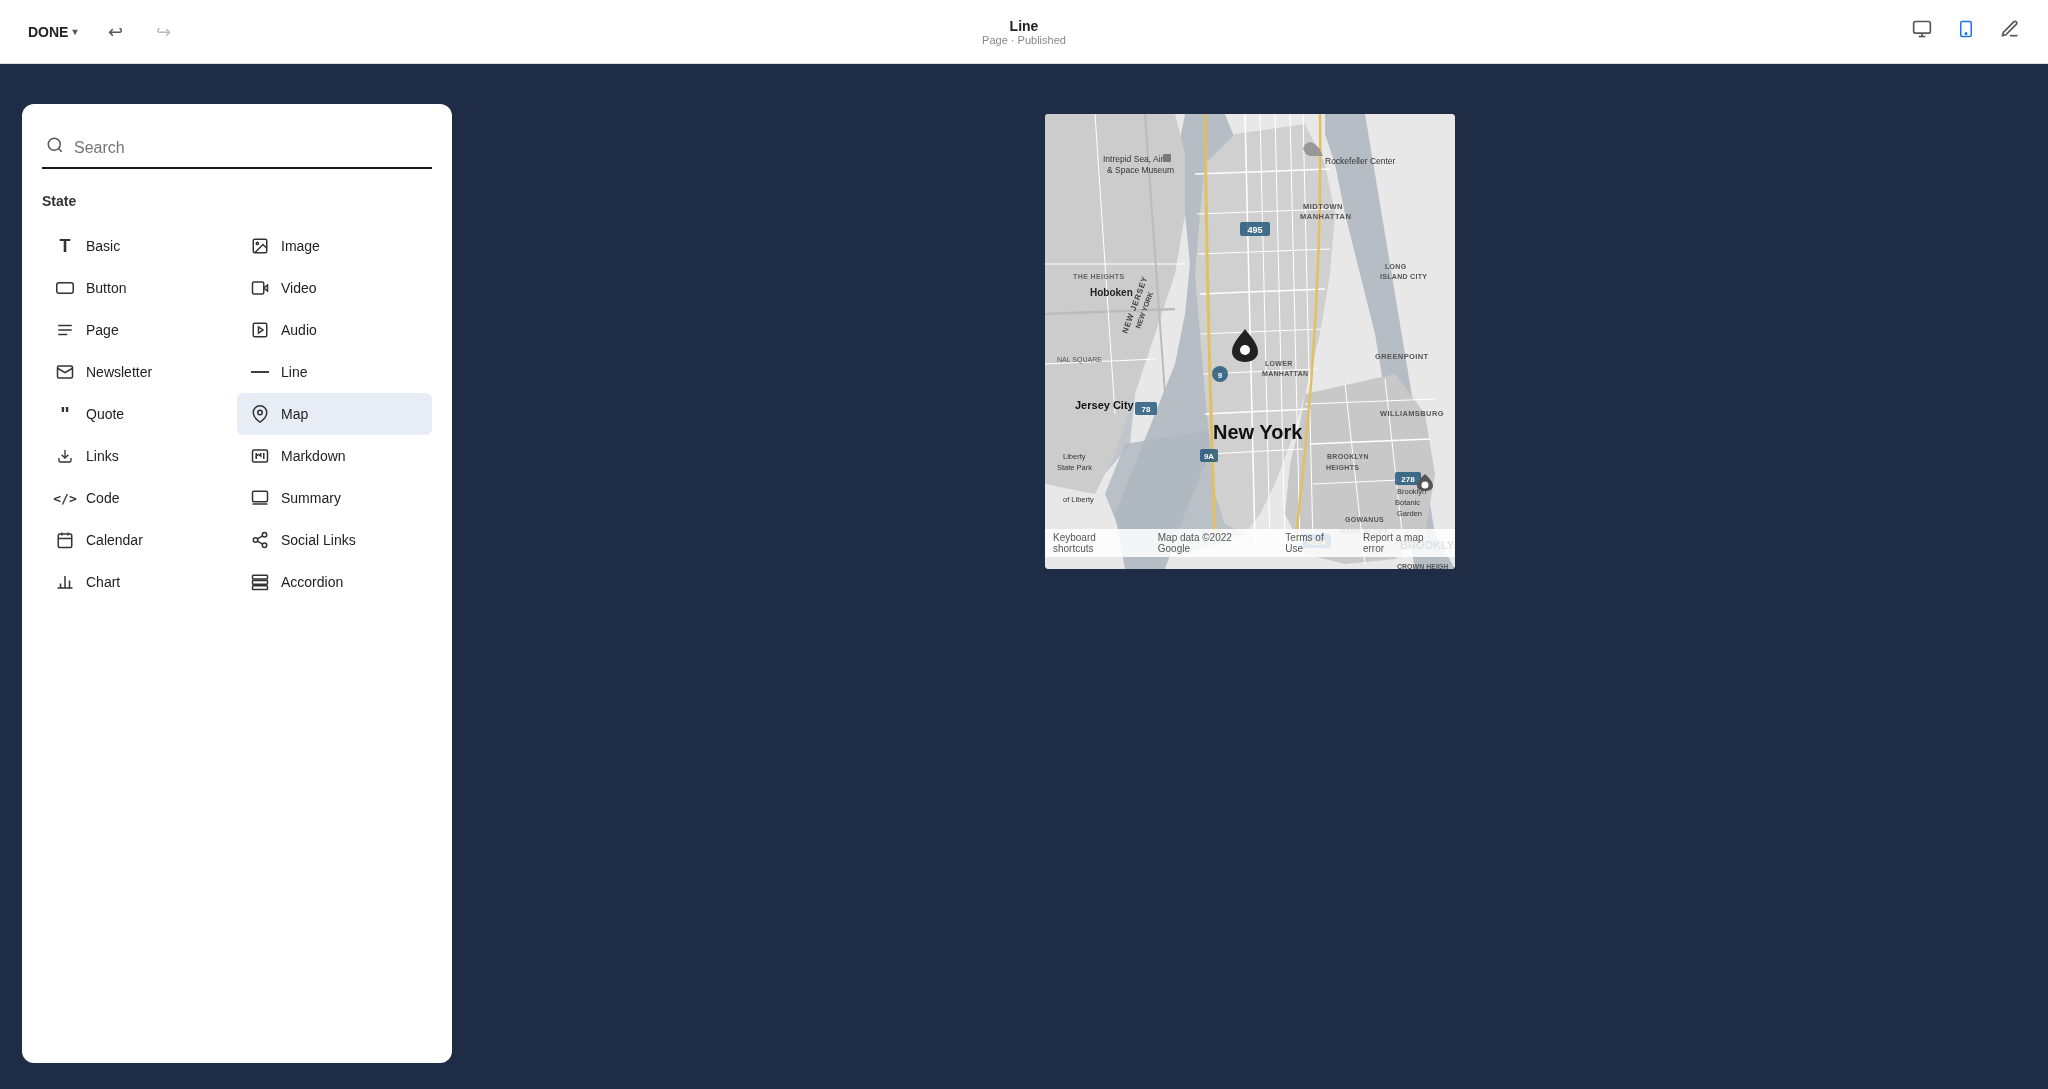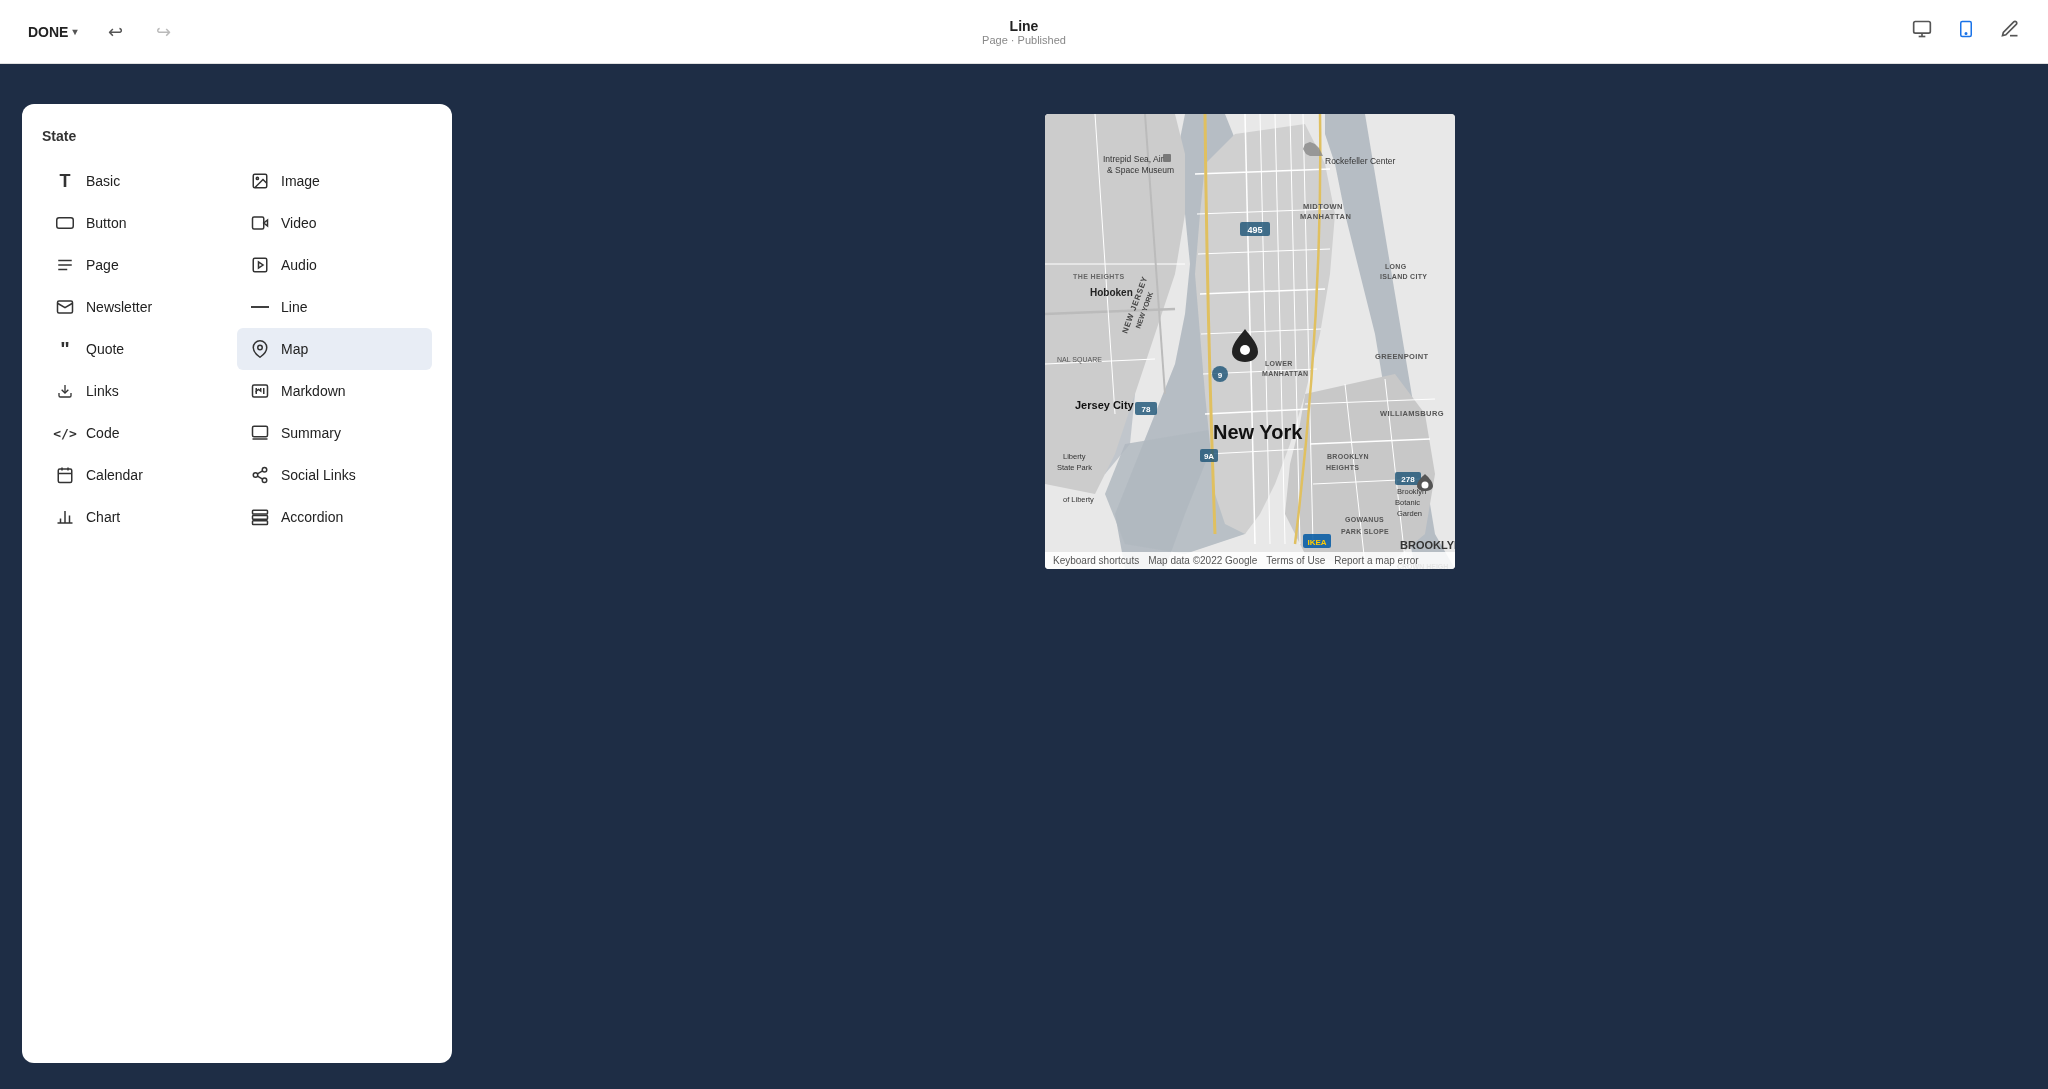--- a/index.html
+++ b/index.html
@@ -185,29 +185,29 @@
     }
 
     
     .map-svg {
       width: 100%;
       height: 100%;
     }
 
     .map-credit {
       position: absolute;
-      bottom: 0;
+      bottom: 12px;
       left: 0;
       right: 0;
       background: rgba(255,255,255,0.85);
       font-size: 10px;
       color: #555;
       padding: 3px 8px;
       display: flex;
-      gap: 9px;
+      gap: 19px;
       align-items: center;
     }
     .map-credit span { cursor: pointer; }
   </style>
 </head>
 <body>
 
 <div class="topbar">
   <div class="topbar-left">
     <button class="done-btn">
@@ -246,20 +246,29 @@
             <path d="M16.5 3.5a2.121 2.121 0 0 1 3 3L7 19l-4 1 1-4L16.5 3.5z"></path>
           </svg>
       </span>
     </button>
   </div>
 </div>
 
 <div class="main">
 
   <div class="sidebar">
+    <div class="search-box">
+      <span class="search-icon-wrap">
+        <svg width="18" height="18" viewBox="0 0 24 24" fill="none" stroke="#555" stroke-width="2">
+            <circle cx="11" cy="11" r="8"></circle>
+            <line x1="21" y1="21" x2="16.65" y2="16.65"></line>
+          </svg>
+      </span>
+      <input type="text" placeholder="Search" style="">
+    </div>
 
     <div class="section-label">State</div>
 
     <div class="grid">
 
       <div class="grid-item">
         <span class="item-icon" style="font-weight:700;font-size:18px;">T</span>
         <span>Basic</span>
       </div>
 

